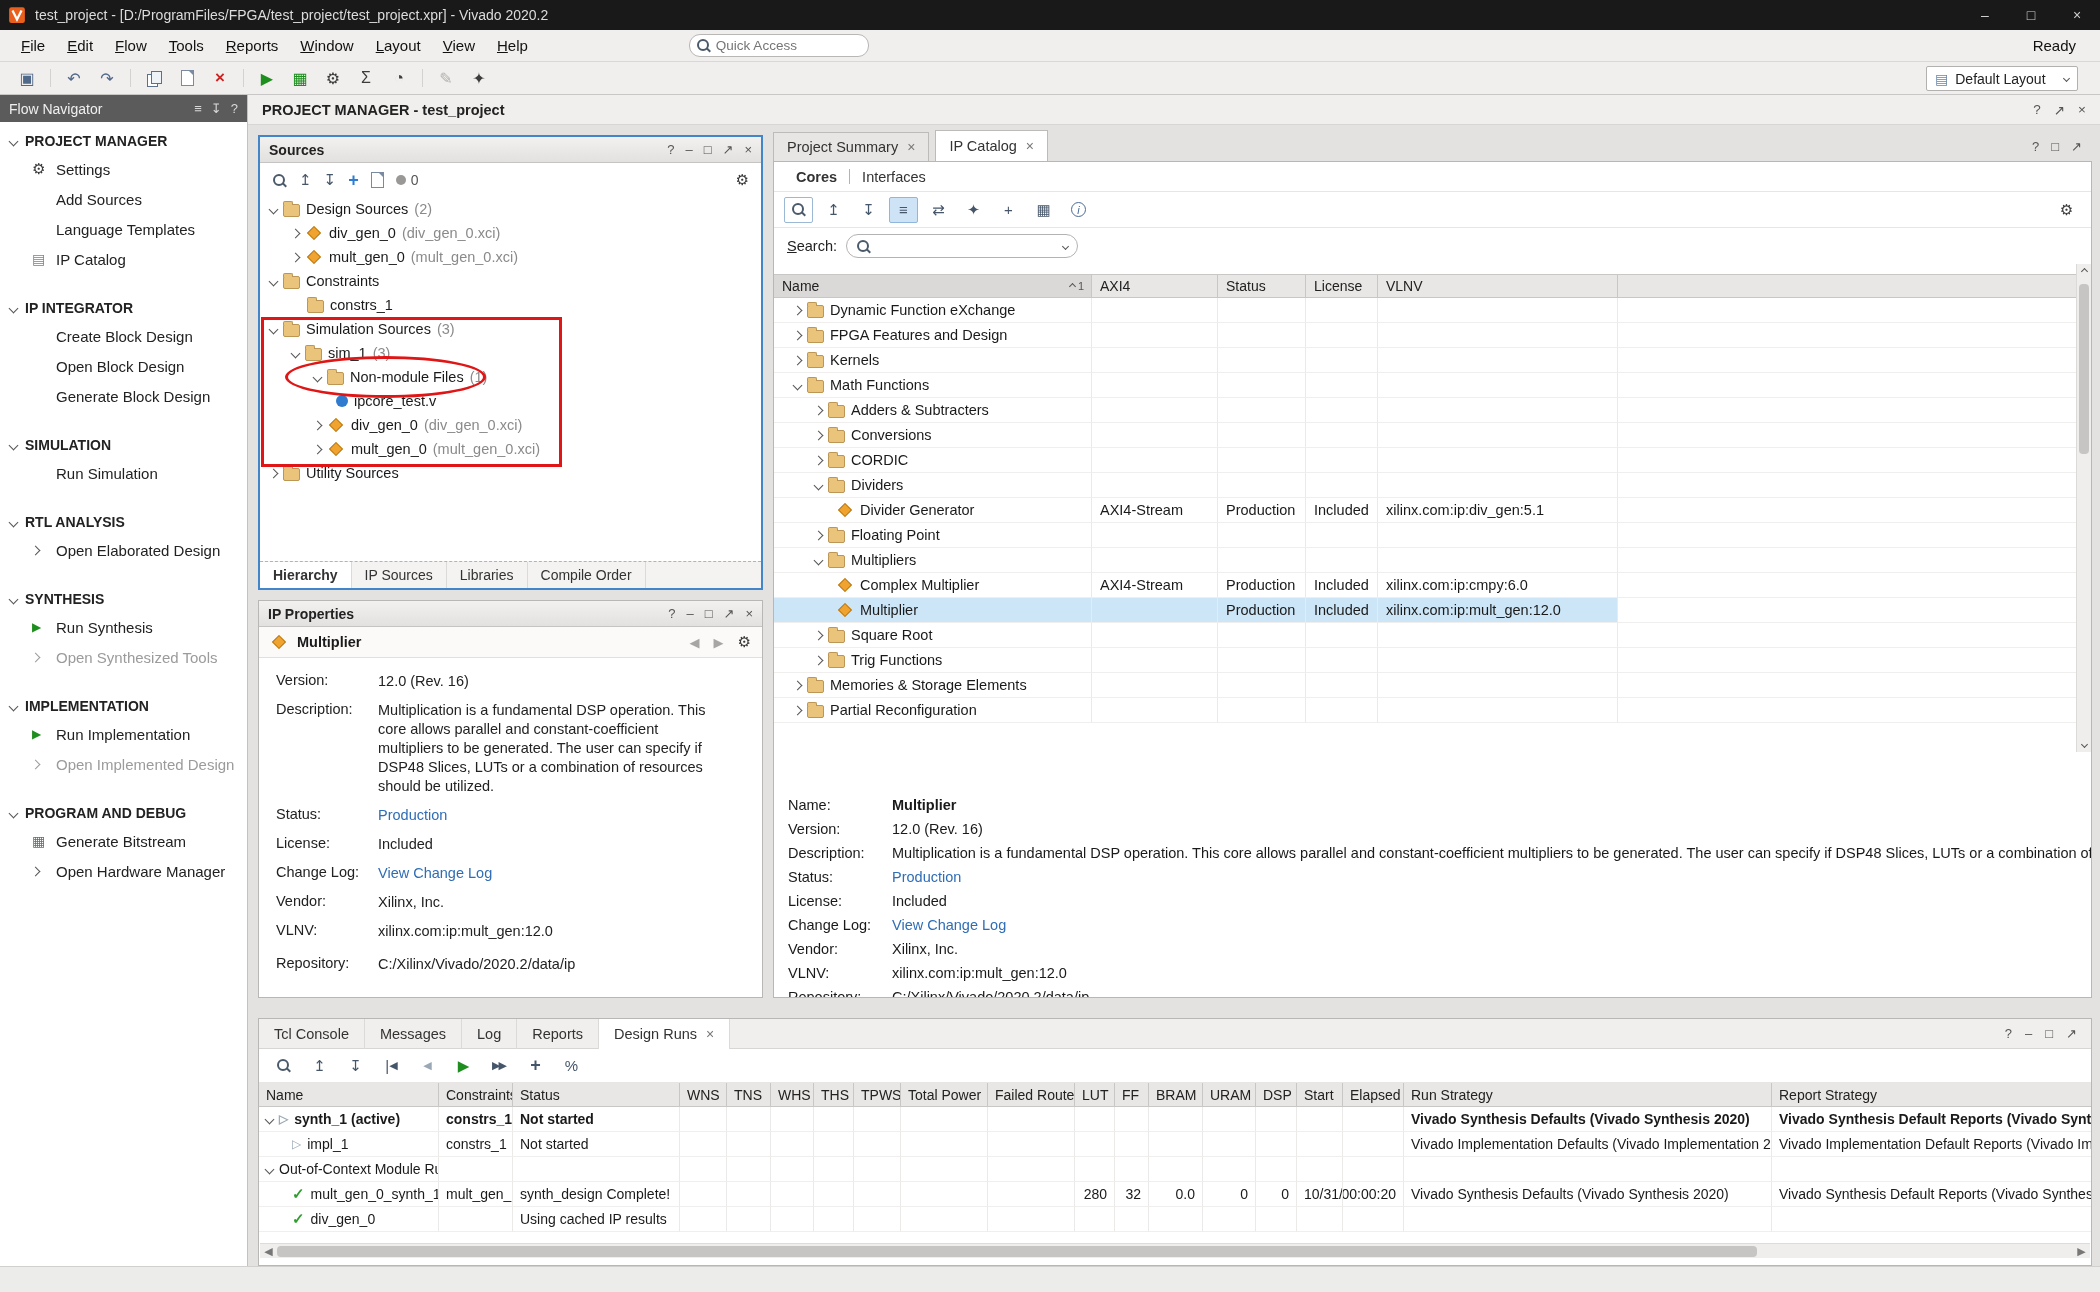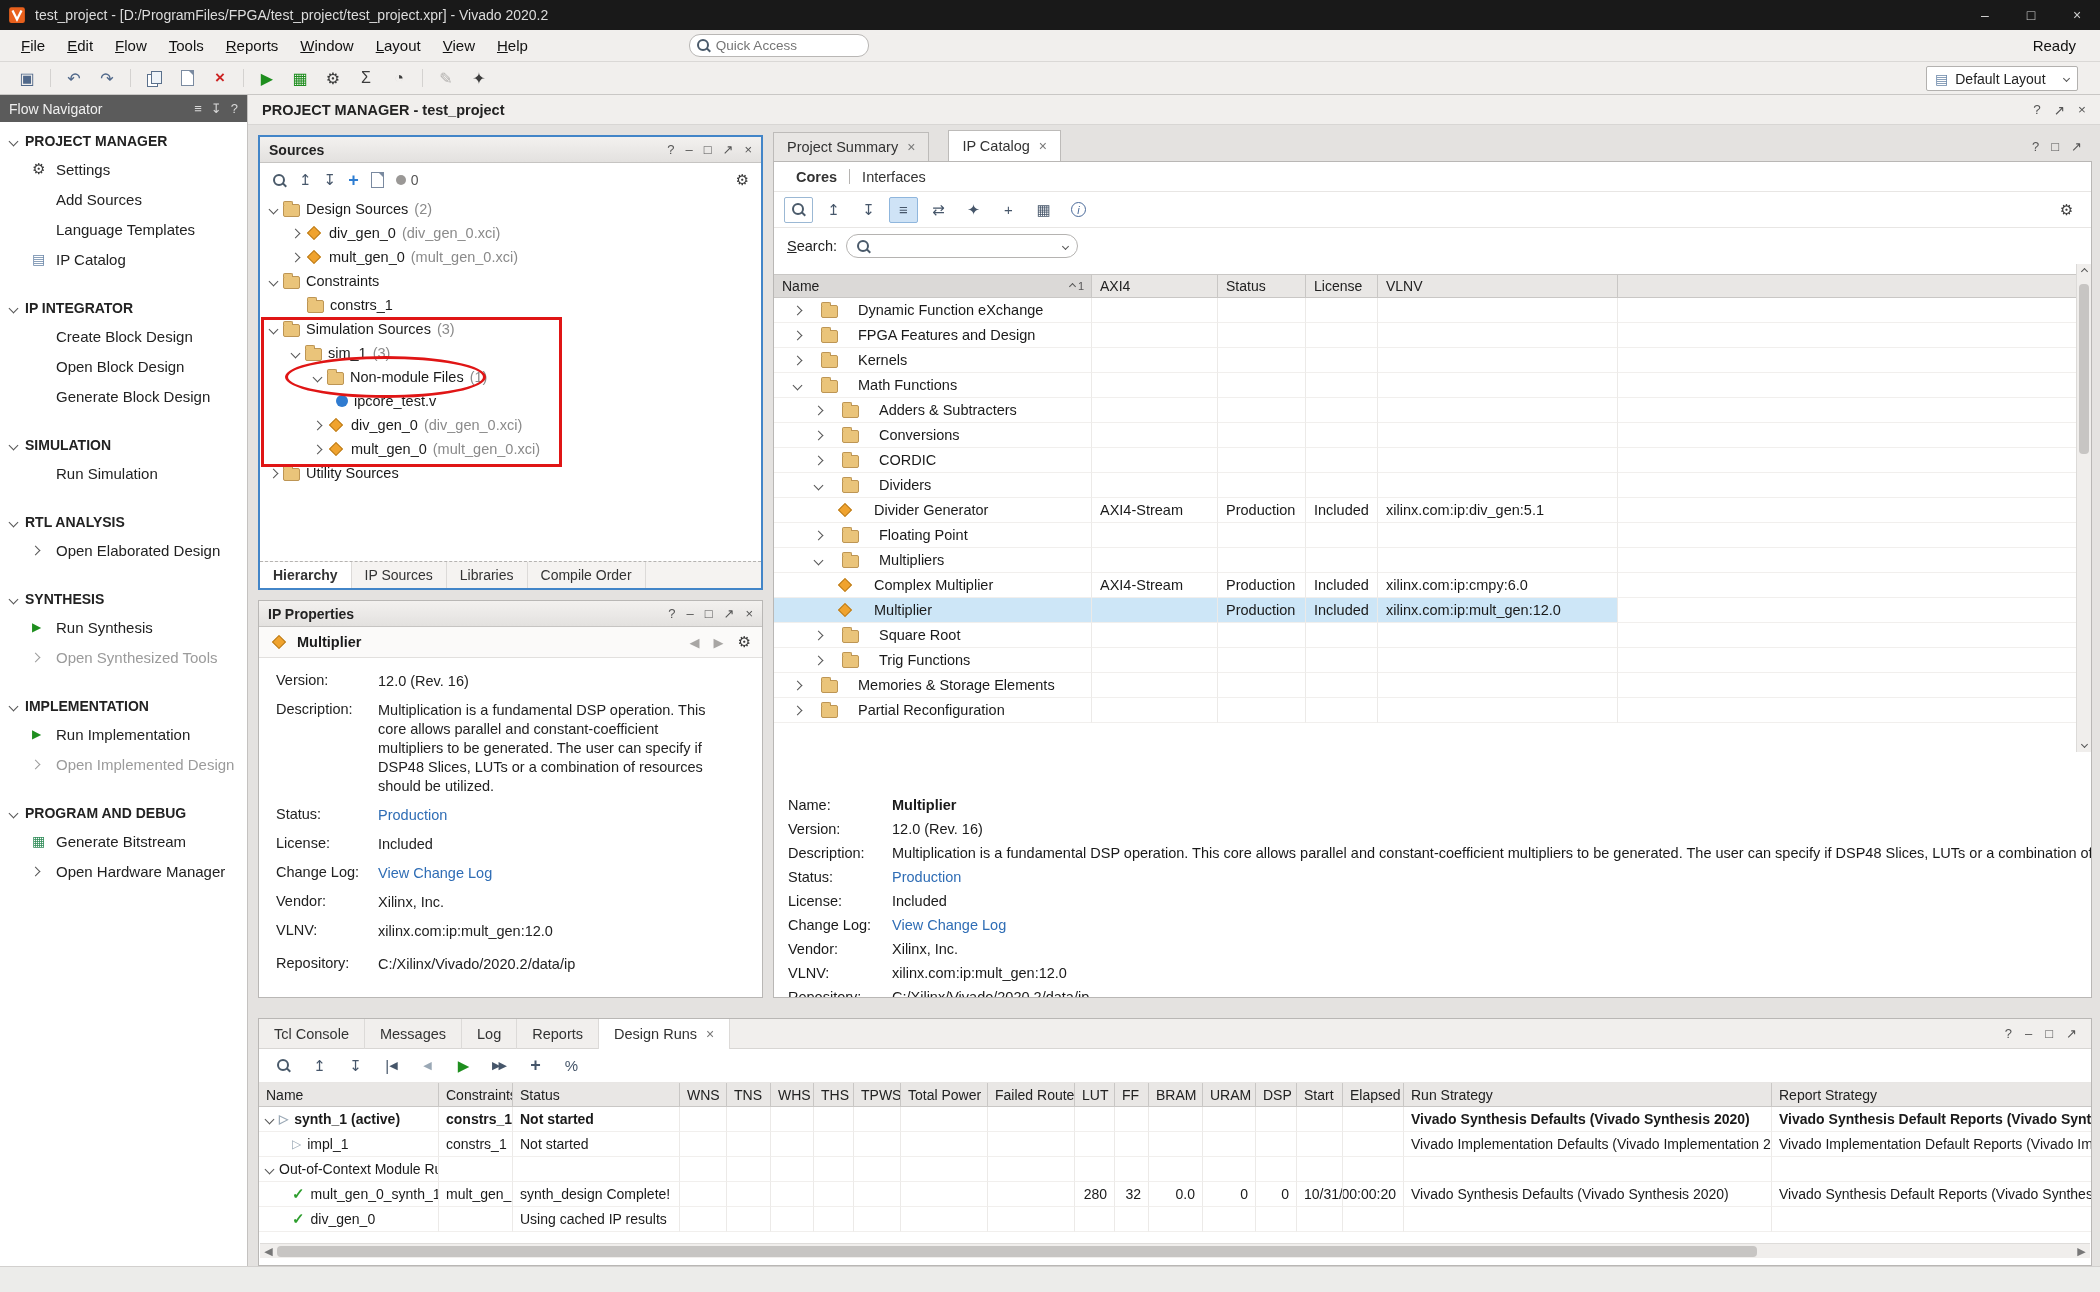--- a/index.html
+++ b/index.html
@@ -93,21 +93,21 @@
 .ipp-name{font-weight:bold;font-size:14.5px;}
 .ipp-nav{margin-left:auto;display:flex;gap:14px;color:#a8a6a4;font-size:13px;align-items:center;}
 .ipp-nav .gear{color:#3a3a3a;font-size:15px;}
 .ipp-body{padding:14px 0 0 3px;}
 .prow{display:flex;margin-bottom:10px;padding:0 14px;font-size:14.5px;}
 .plabel{width:102px;flex:none;color:#222;}
 .pvalue{color:#222;max-width:340px;line-height:19px;}
 .link{color:#2f6db5;}
 
 
-.ws-tabs{position:absolute;left:773px;top:131px;width:1319px;height:30px;display:flex;align-items:flex-end;gap:19px;}
+.ws-tabs{position:absolute;left:773px;top:131px;width:1319px;height:30px;display:flex;align-items:flex-end;gap:6px;}
 .ws-tab{display:flex;align-items:center;gap:9px;padding:0 13px;background:#e8e6e4;border:1px solid #bdbbb9;border-bottom:none;font-size:14.5px;color:#333;height:29px;}
 .ws-tab.active{background:#fff;height:31px;position:relative;z-index:5;}
 .tab-x{color:#777;font-size:14px;}
 .ws-corner{margin-left:auto;display:flex;gap:12px;color:#555;font-size:13px;padding:0 10px 7px 0;}
 
 
 .ws-body{left:773px;top:161px;width:1319px;height:837px;}
 .cat-subtabs{height:30px;display:flex;align-items:center;padding:0 12px;border-bottom:1px solid #e8e6e4;}
 .cat-subtab{padding:0 10px;color:#333;font-size:14.5px;}
 .cat-subtab.active{font-weight:bold;}
@@ -123,21 +123,21 @@
 .search-box{width:232px;height:24px;border:1px solid #b5b3b1;border-radius:12px;background:#fff;display:flex;align-items:center;padding:0 9px;gap:6px;}
 .search-box input{flex:1;border:none;outline:none;background:transparent;font-family:inherit;font-size:14px;min-width:10px;}
 .cat-grid{position:absolute;left:0;top:112px;right:15px;}
 .chead{display:flex;height:24px;}
 .chead .c{background:#e9e7e5;border-right:1px solid #c9c7c5;border-top:1px solid #c9c7c5;border-bottom:1px solid #c9c7c5;display:flex;align-items:center;padding:0 8px;font-size:14px;color:#222;}
 .chead .c.sorted{background:#dbd9d7;}
 .crow{display:flex;height:25px;}
 .crow .c{border-right:1px solid #eceae8;border-bottom:1px solid #f1efed;display:flex;align-items:center;padding:0 8px;font-size:14.5px;white-space:nowrap;overflow:hidden;}
 .c.name{width:318px;}
 .chead .c.name{padding:0 0 0 8px;}
-.crow .c.name{padding:0;gap:20px;}
+.crow .c.name{padding:0;gap:6px;}
 .c.axi4{width:126px;}
 .c.status{width:88px;}
 .c.license{width:72px;}
 .c.vlnv{width:240px;}
 .c.fill{flex:1;border-right:none;}
 .crow.sel .c{background:#cde6f7;}
 .crow.sel .c.fill{background:#fff;}
 .sortwrap{margin-left:auto;display:flex;align-items:center;gap:3px;padding-right:7px;color:#555;font-size:11px;}
 .det-hdr{position:absolute;left:0;right:0;top:596px;height:26px;background:linear-gradient(#f3f1ef,#e3e1df);border-top:1px solid #c9c7c5;border-bottom:1px solid #c9c7c5;display:flex;align-items:center;padding:0 11px;font-weight:bold;font-size:14px;color:#222;}
 .det-body{position:absolute;left:0;right:0;top:622px;bottom:0;overflow:hidden;padding:9px 0 0 14px;}

